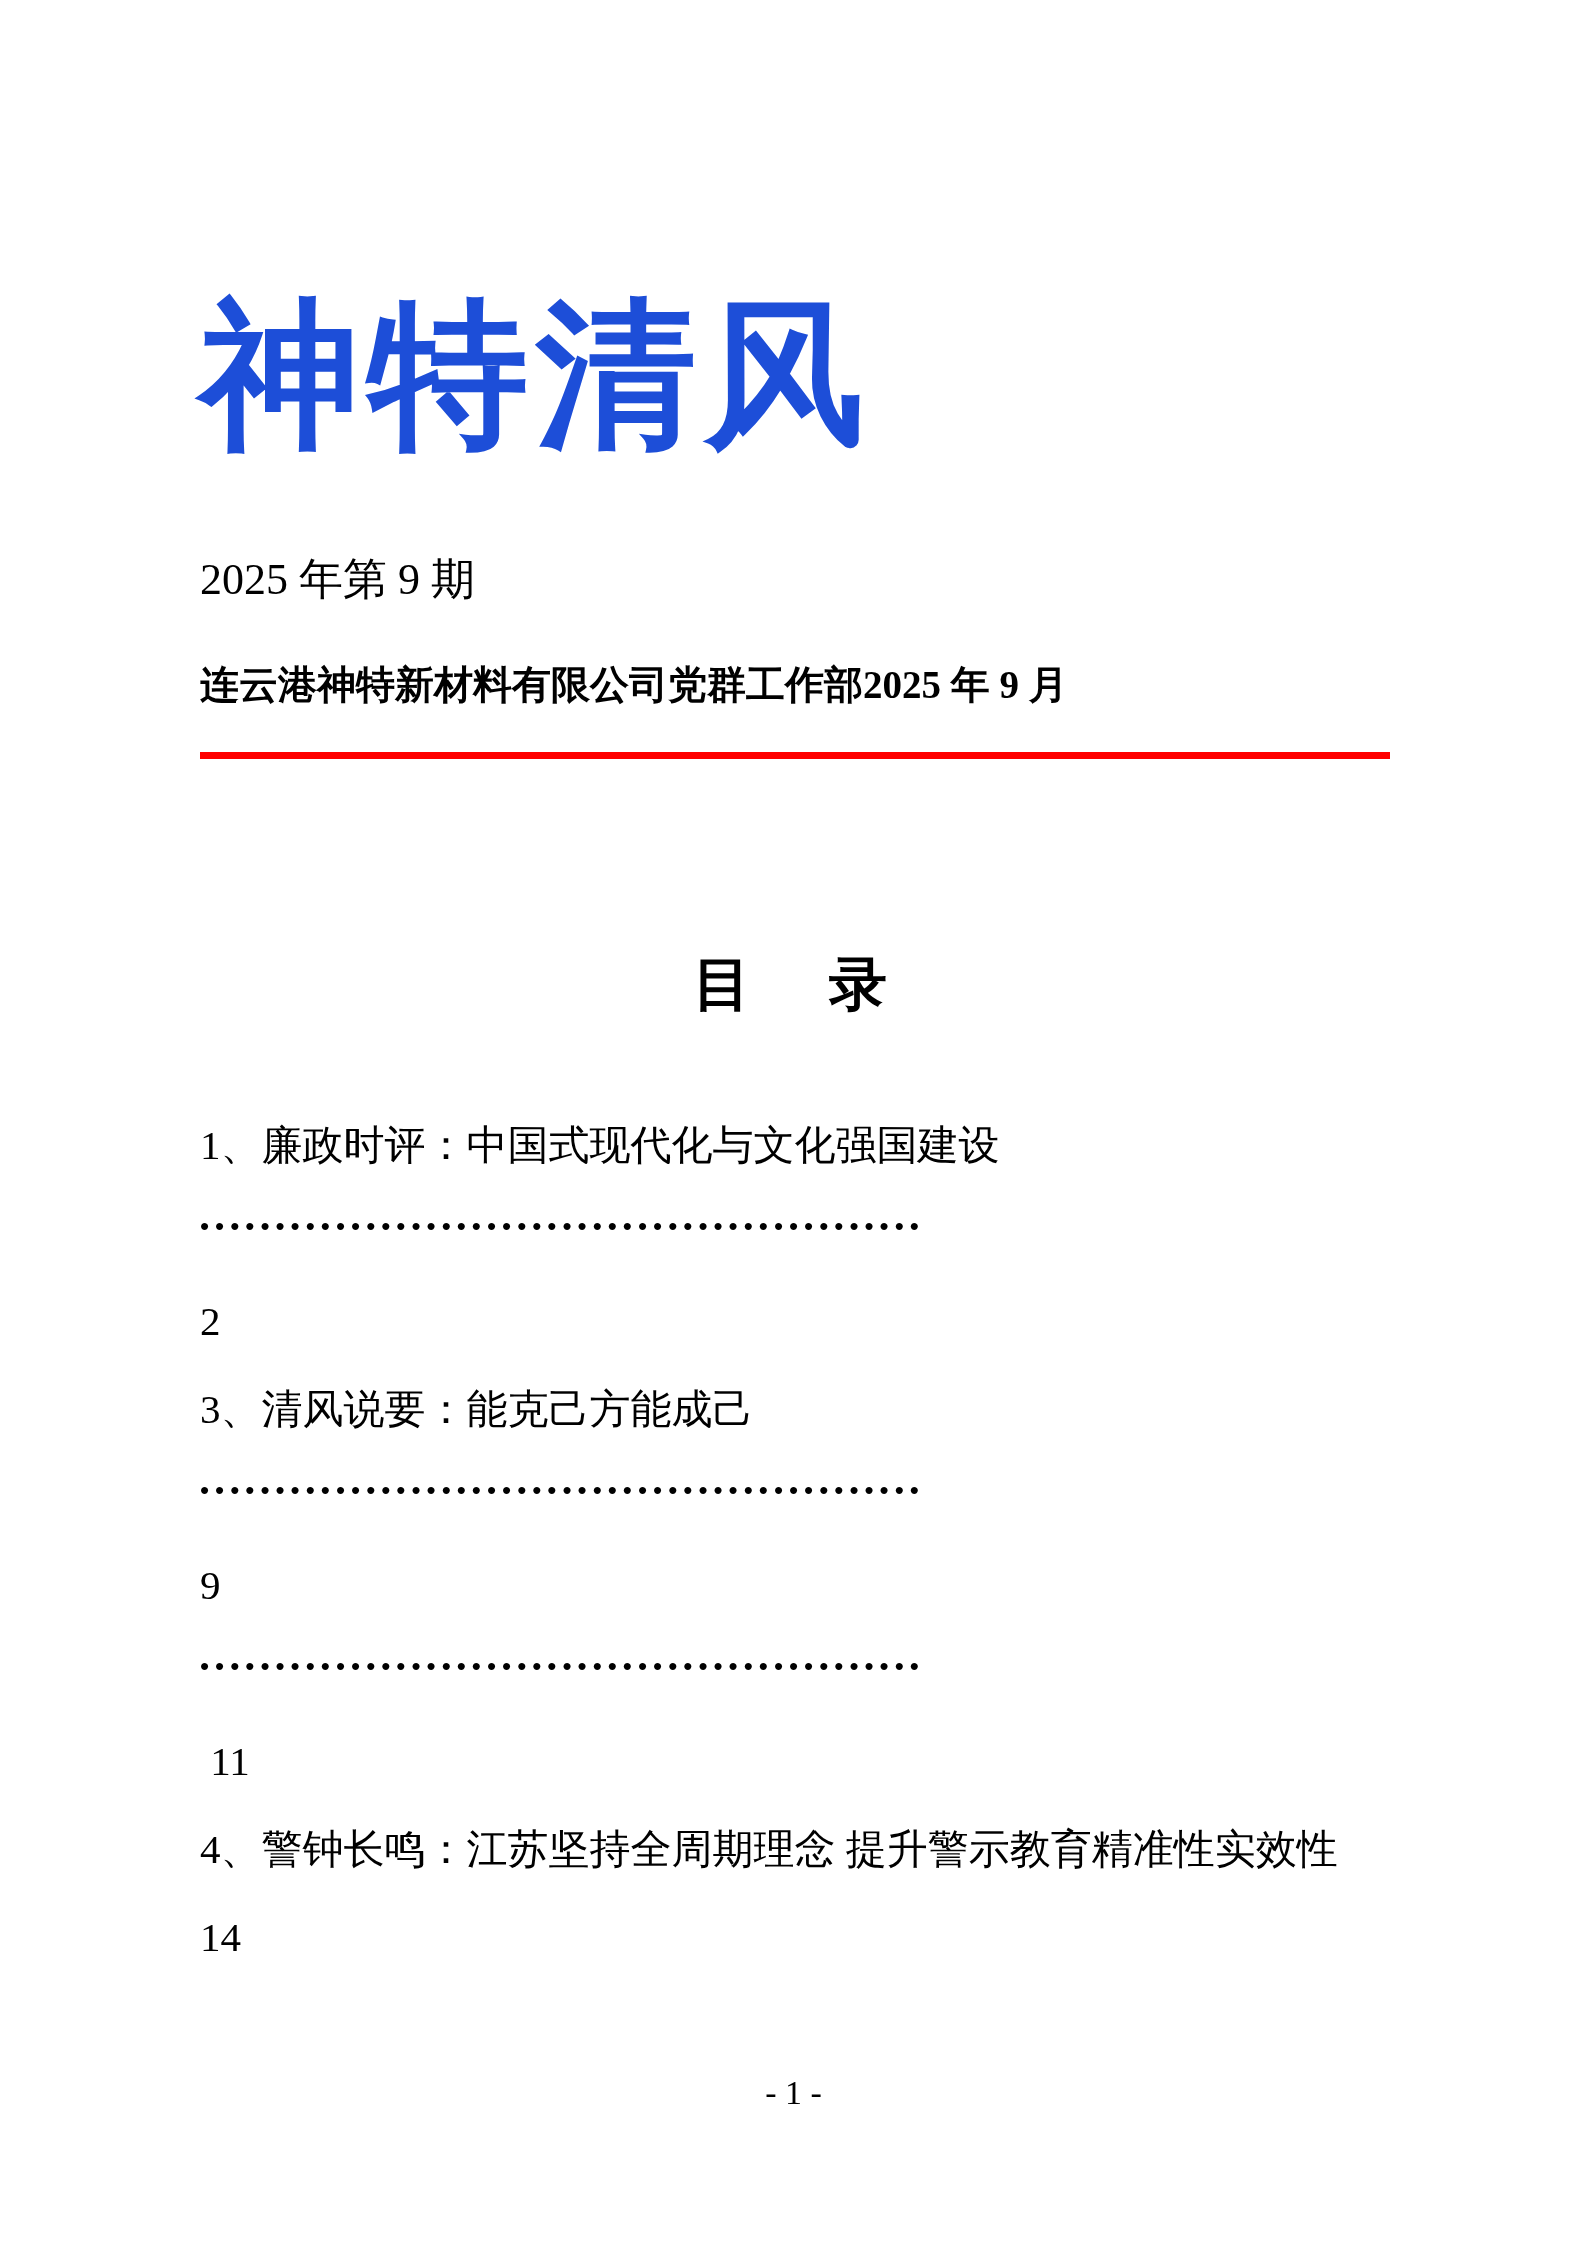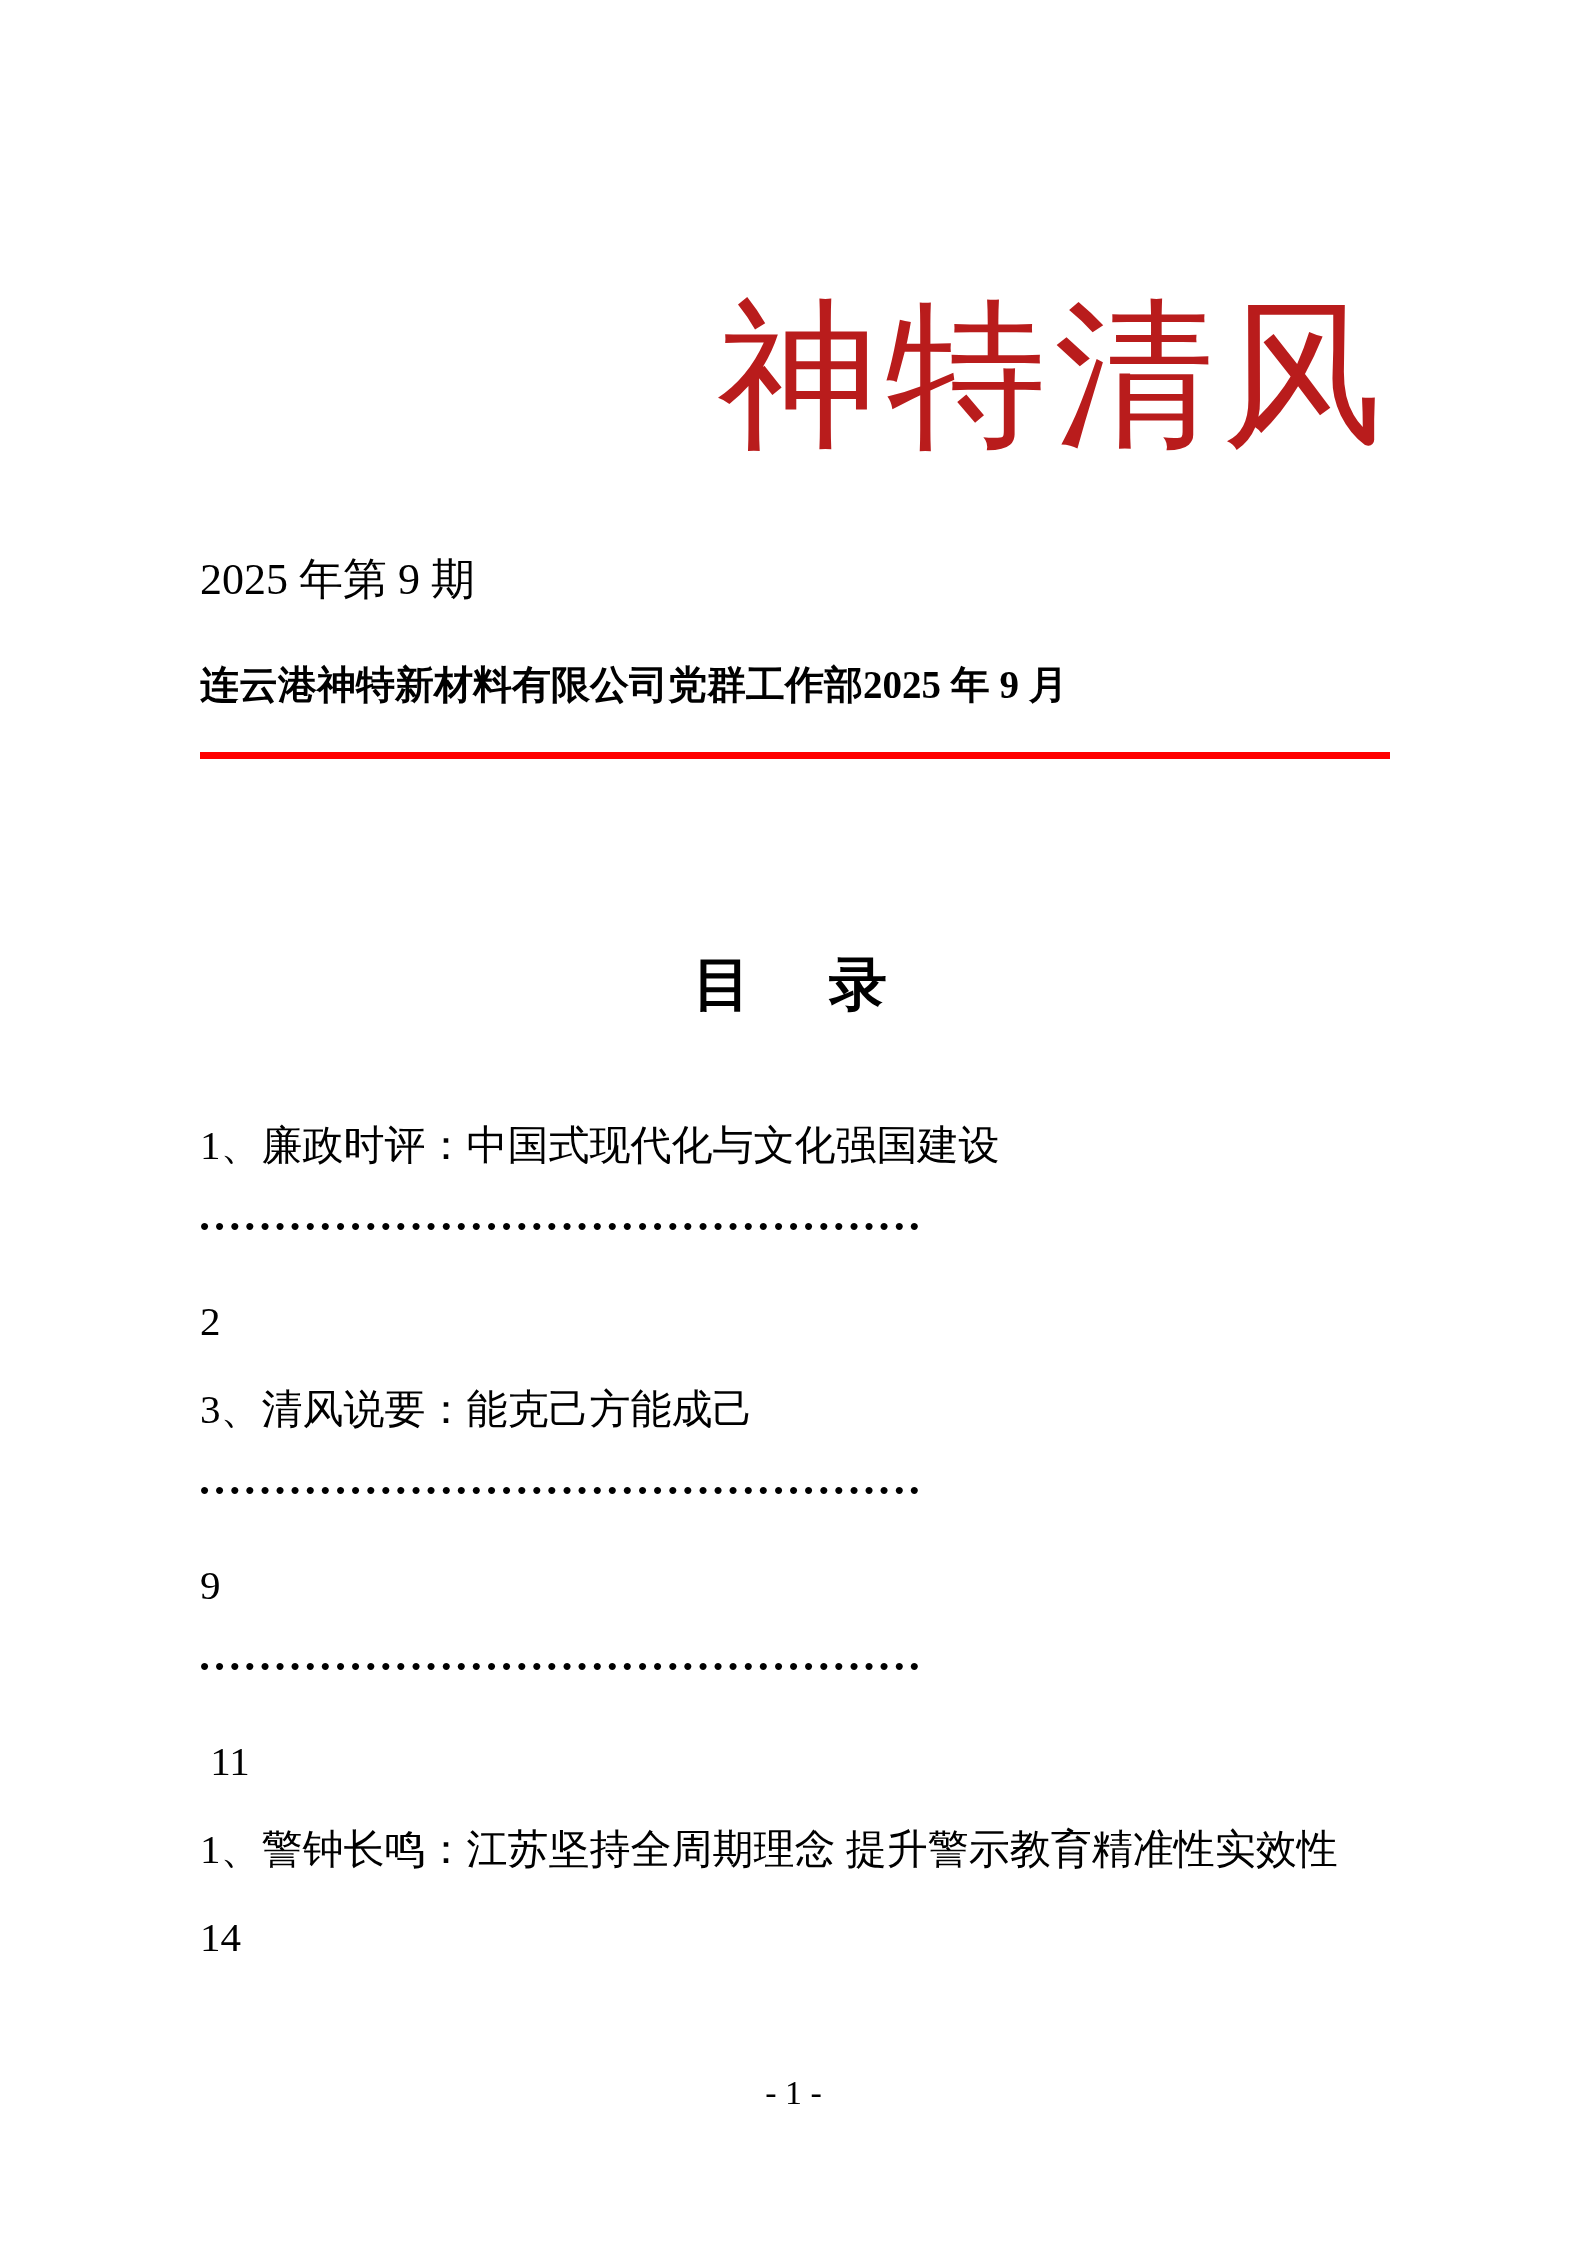--- a/index.html
+++ b/index.html
@@ -12,25 +12,25 @@
     font-family: "Liberation Serif", "DejaVu Serif", serif;
     color: #000000;
     overflow: hidden;
   }
   .content {
     width: 1190px;
     margin-left: 200px;
     padding-top: 292px;
   }
   .masthead-title {
-    text-align: right;
-    color: #b91c1c;
+    text-align: left;
+    color: #1d4ed8;
     font-size: 160px;
     line-height: 168px;
-    font-weight: 400;
+    font-weight: 700;
     letter-spacing: 8px;
     white-space: nowrap;
   }
   .issue-line {
     margin-top: 92px;
     text-align: left;
     font-size: 44px;
     line-height: 56px;
   }
   .info-row {
@@ -124,21 +124,21 @@
         <span class="toc-dots">••••••••••••••••••••••••••••••••••••••••••••••••</span>
         <span class="toc-page">9</span>
       </div>
 
       <div class="toc-row">
         <span class="toc-dots">••••••••••••••••••••••••••••••••••••••••••••••••</span>
         <span class="toc-page"> 11</span>
       </div>
 
       <div class="toc-row">
-        <span class="toc-text">1、警钟长鸣：江苏坚持全周期理念 提升警示教育精准性实效性</span>
+        <span class="toc-text">4、警钟长鸣：江苏坚持全周期理念 提升警示教育精准性实效性</span>
         <span class="toc-dots"></span>
         <span class="toc-page">14</span>
       </div>
 
     </div>
   </div>
 
   <div class="page-footer">- 1 -</div>
 </div>
 

